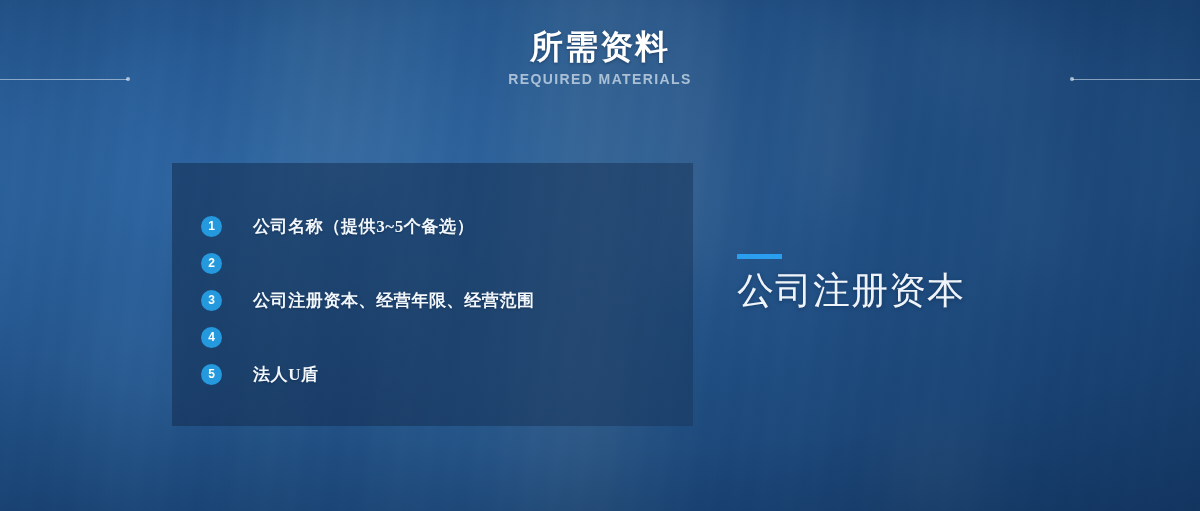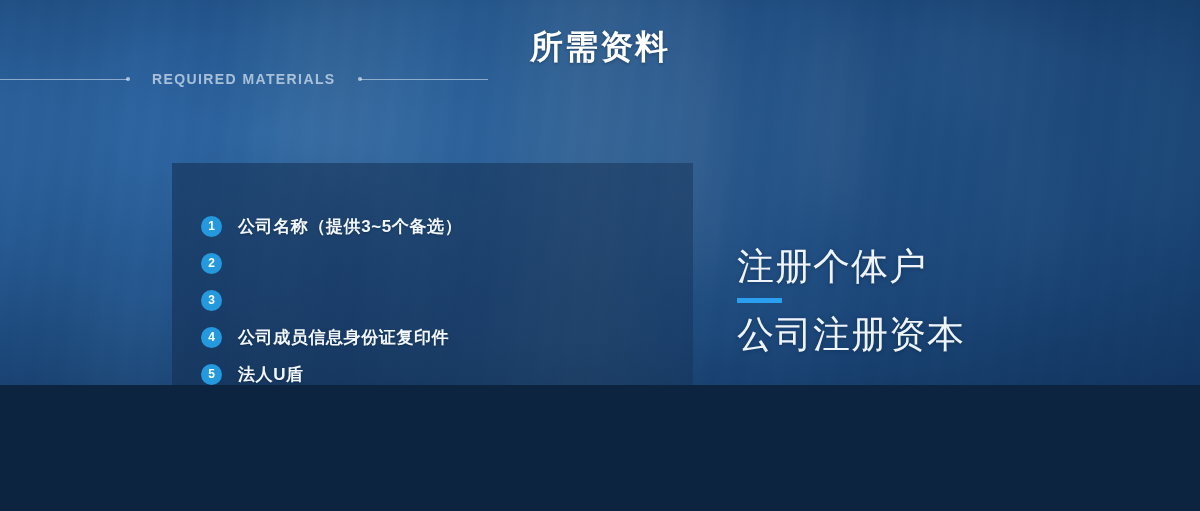--- a/index.html
+++ b/index.html
@@ -7,21 +7,21 @@
     padding: 0;
     background: #0d2440;
   }
   body {
     font-family: "Liberation Sans", "DejaVu Sans", sans-serif;
   }
 
   .banner {
     position: relative;
     width: 1200px;
-    height: 385px;
+    height: 511px;
     overflow: hidden;
     background: #6d28d9;
   }
 
   
   .bg-photo {
     position: absolute;
     inset: -40px;
     background:
       
@@ -113,21 +113,21 @@
     font-size: 33px;
     font-weight: bold;
     color: #ffffff;
     letter-spacing: 2px;
     line-height: 42px;
     text-shadow: 0 1px 3px rgba(6,26,52,0.45);
   }
   .subtitle-row {
     display: flex;
     align-items: center;
-    justify-content: flex-start;
+    justify-content: space-between;
     margin-top: 3px;
   }
   .sub-line {
     width: 128px;
     height: 1px;
     background: rgba(222,233,245,0.55);
     position: relative;
   }
   .sub-line.left  { margin-right: 0; }
   .sub-line.right { margin-left: 0; }
@@ -175,27 +175,28 @@
     border-radius: 50%;
     background: #2499dd;
     color: #ffffff;
     font-size: 12px;
     font-weight: bold;
     line-height: 21px;
     text-align: center;
     flex: 0 0 auto;
   }
   .item-text {
-    margin-left: 16px;
+    margin-left: 31px;
     font-size: 17px;
     font-weight: bold;
     color: #f2f7fc;
     letter-spacing: 0.6px;
     white-space: nowrap;
     text-shadow: 0 1px 2px rgba(6,26,52,0.4);
+    font-family: Liberation Serif, serif;
   }
 
   
   .right-block {
     position: absolute;
     left: 737px;
     top: 245px;
     width: 420px;
   }
   .rh-line {
@@ -253,34 +254,33 @@
         <div class="badge">1</div>
         <div class="item-text">公司名称（提供3~5个备选）</div>
       </div>
 
       <div class="list-item">
         <div class="badge">2</div>
       </div>
 
       <div class="list-item">
         <div class="badge">3</div>
+        <div class="item-text">公司注册资本、经营年限、经营范围</div>
       </div>
 
       <div class="list-item">
         <div class="badge">4</div>
-        <div class="item-text">公司成员信息身份证复印件</div>
       </div>
 
       <div class="list-item">
         <div class="badge">5</div>
         <div class="item-text">法人U盾</div>
       </div>
 
     </div>
   </div>
 
   <div class="right-block">
-    <div class="rh-line">注册个体户</div>
     <div class="rh-rule"></div>
     <div class="rh-line">公司注册资本</div>
   </div>
 
 </div>
 
 </body></html>

